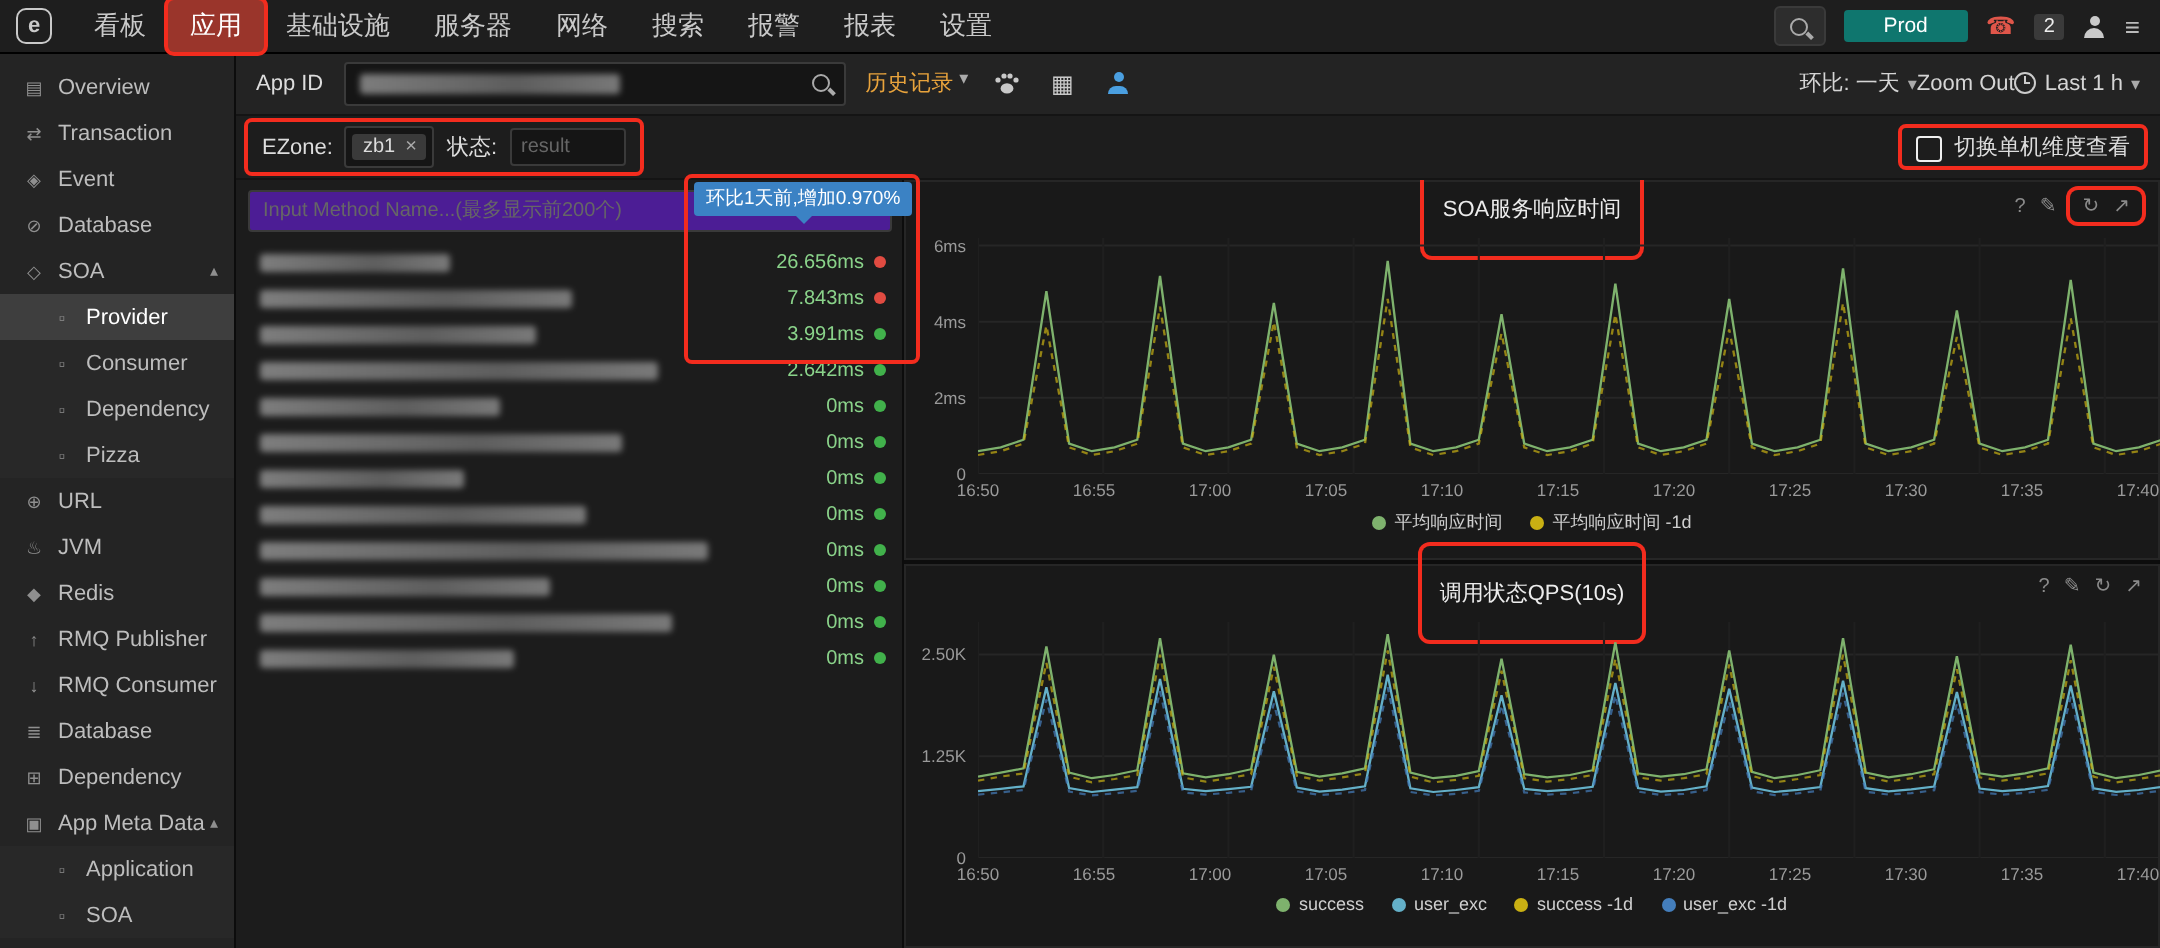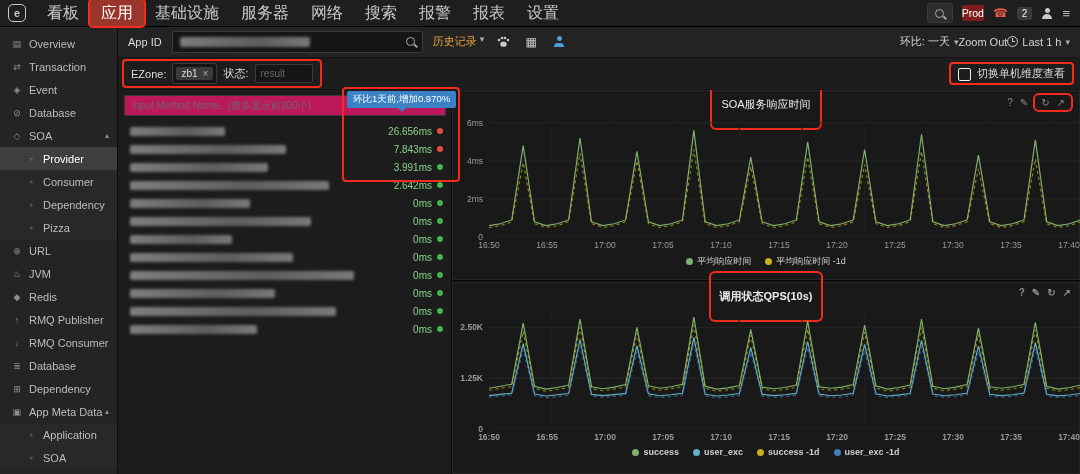--- a/index.html
+++ b/index.html
@@ -2,25 +2,25 @@
 <html><head>
 <meta charset="utf-8">
 <style>
   html,body{margin:0;padding:0;background:#0d0d0d;font-family:"Liberation Sans",sans-serif;}
   .screen{position:relative;width:1080px;height:474px;background:#141414;overflow:hidden;color:#ccc;}
 
   
   .topnav{position:absolute;left:0;top:0;width:1080px;height:26px;background:#1e1e1e;border-bottom:1px solid #000;display:flex;align-items:center;z-index:10;}
   .logo{width:16px;height:16px;border:1.5px solid #c9c9c9;border-radius:5px;margin:0 10px 0 8px;display:flex;align-items:center;justify-content:center;font-size:11px;font-weight:bold;color:#c9c9c9;flex:none;}
   .menu{display:flex;align-items:center;height:26px;}
-  .nav-item{padding:0 11px;height:26px;line-height:26px;font-size:16px;color:#c9c9c9;cursor:pointer;white-space:nowrap;}
+  .nav-item{padding:0 11px;height:26px;line-height:26px;font-size:13px;color:#c9c9c9;cursor:pointer;white-space:nowrap;}
   .nav-item.active{background:#9a352b;color:#fff;box-shadow:0 0 0 2px #f32c1e;border-radius:3px;}
   .nav-right{margin-left:auto;display:flex;align-items:center;gap:9px;padding-right:10px;}
   .nav-iconbtn{width:24px;height:18px;background:#2d2d2d;border:1px solid #3a3a3a;border-radius:3px;display:flex;align-items:center;justify-content:center;cursor:pointer;}
-  .prod-btn{background:#7f1d1d;color:#fff;border:none;border-radius:2px;font-size:10.5px;padding:2px 0;cursor:pointer;font-family:inherit;}
+  .prod-btn{background:#0f766e;color:#fff;border:none;border-radius:2px;font-size:10.5px;padding:2px 20px;cursor:pointer;font-family:inherit;}
   .phone{color:#e0564a;font-size:12px;cursor:pointer;}
   .count-badge{background:#3a3a3a;border-radius:2px;padding:1px 5px;font-size:10px;color:#eee;cursor:pointer;}
   .menu-ic{color:#bbb;font-size:13px;cursor:pointer;}
 
   
   .mag{width:7px;height:7px;border:1.5px solid #aaa;border-radius:50%;position:relative;display:inline-block;flex:none;}
   .mag::after{content:'';position:absolute;width:4px;height:1.5px;background:#aaa;transform:rotate(45deg);right:-4px;bottom:-1.5px;}
   .clock{width:9px;height:9px;border:1.2px solid #ccc;border-radius:50%;position:relative;display:inline-block;flex:none;}
   .clock::after{content:'';position:absolute;width:1px;height:3px;background:#ccc;left:3.8px;top:1.2px;}
   .clock::before{content:'';position:absolute;width:3px;height:1px;background:#ccc;left:3.8px;top:3.8px;}
@@ -55,39 +55,39 @@
   .ann-group{display:flex;align-items:center;gap:6px;border:2px solid #f32c1e;border-radius:4px;padding:2px 7px;}
   .ann-group.right{margin-left:auto;margin-right:2px;align-items:flex-end;}
   .tag-box{height:19px;background:#151515;border:1px solid #3a3a3a;border-radius:2px;display:flex;align-items:center;padding:0 3px;cursor:text;}
   .tag{background:#3a3a3a;color:#ddd;font-size:10px;border-radius:2px;padding:1px 5px;display:flex;gap:5px;align-items:center;}
   .tag .x{color:#aaa;cursor:pointer;}
   .status-input{width:58px;height:19px;background:#151515;border:1px solid #3a3a3a;border-radius:2px;color:#ddd;font-size:10px;padding:0 5px;box-sizing:border-box;font-family:inherit;}
   input::placeholder{color:#666;}
 
   
   .listpanel{position:absolute;left:118px;top:90px;width:334px;bottom:0;background:#1c1c1c;border-right:1px solid #0c0c0c;box-sizing:border-box;z-index:3;}
-  .method-search{display:block;width:322px;margin:5px auto 6px;height:21px;background:#be185d;border:1px solid #3a3a3a;border-radius:2px;color:#ddd;font-size:10px;padding:0 7px;box-sizing:border-box;font-family:inherit;}
+  .method-search{display:block;width:322px;margin:5px auto 6px;height:21px;background:#4c1d95;border:1px solid #3a3a3a;border-radius:2px;color:#ddd;font-size:10px;padding:0 7px;box-sizing:border-box;font-family:inherit;}
   .mrow{height:18px;display:flex;align-items:center;padding:0 8px 0 12px;cursor:pointer;}
   .mrow .redact{height:9px;flex:none;}
   .mval{font-size:10px;color:#8ad38a;margin-left:auto;white-space:nowrap;}
   .dot{width:6px;height:6px;border-radius:50%;margin-left:5px;flex:none;}
   .dot.red{background:#e14b41;}
   .dot.green{background:#41b14b;}
 
   
   .tooltip{position:absolute;left:347px;top:91px;background:#3b82c4;color:#fff;font-size:9.5px;padding:2px 6px;border-radius:2px;z-index:25;white-space:nowrap;}
   .tooltip::after{content:'';position:absolute;left:50%;bottom:-4px;margin-left:-4px;border:4px solid transparent;border-top-color:#3b82c4;border-bottom:none;}
   .annotation-box{position:absolute;border:2px solid #f32c1e;border-radius:4px;z-index:30;pointer-events:none;}
   #ann-values{left:342px;top:87px;width:114px;height:91px;}
 
   
   .charts{position:absolute;left:452px;top:90px;right:0;bottom:0;background:#0d0d0d;z-index:2;}
   .chart-panel{position:absolute;left:0;right:0;background:#191919;border:1px solid #262626;box-sizing:border-box;}
   #chart1{top:0;height:190px;}
-  #chart2{top:192px;bottom:0;font-weight:bold;}
+  #chart2{top:192px;bottom:0;}
   .chart-header{position:relative;height:26px;display:flex;align-items:center;justify-content:center;}
   .chart-title{font-size:11px;color:#ececec;padding:16px 9px;box-shadow:0 0 0 2px #f32c1e;border-radius:4px;white-space:nowrap;}
   .chart-icons{position:absolute;right:8px;top:4px;display:flex;align-items:center;gap:7px;color:#8a8a8a;font-size:10px;}
   .c-ic{cursor:pointer;}
   .icon-group{display:flex;gap:7px;align-items:center;}
   .icon-group.annotated{box-shadow:0 0 0 2px #f32c1e;border-radius:4px;padding:2px 6px;}
   .ylabels{position:absolute;left:0;top:28px;width:32px;height:118px;font-size:8.5px;color:#9a9a9a;}
   .ytick{position:absolute;right:2px;transform:translateY(-50%);white-space:nowrap;}
   .plot{position:absolute;left:36px;right:10px;top:28px;height:118px;}
   .xlabels{position:absolute;left:36px;right:10px;top:149px;height:11px;font-size:8.5px;color:#9a9a9a;}

